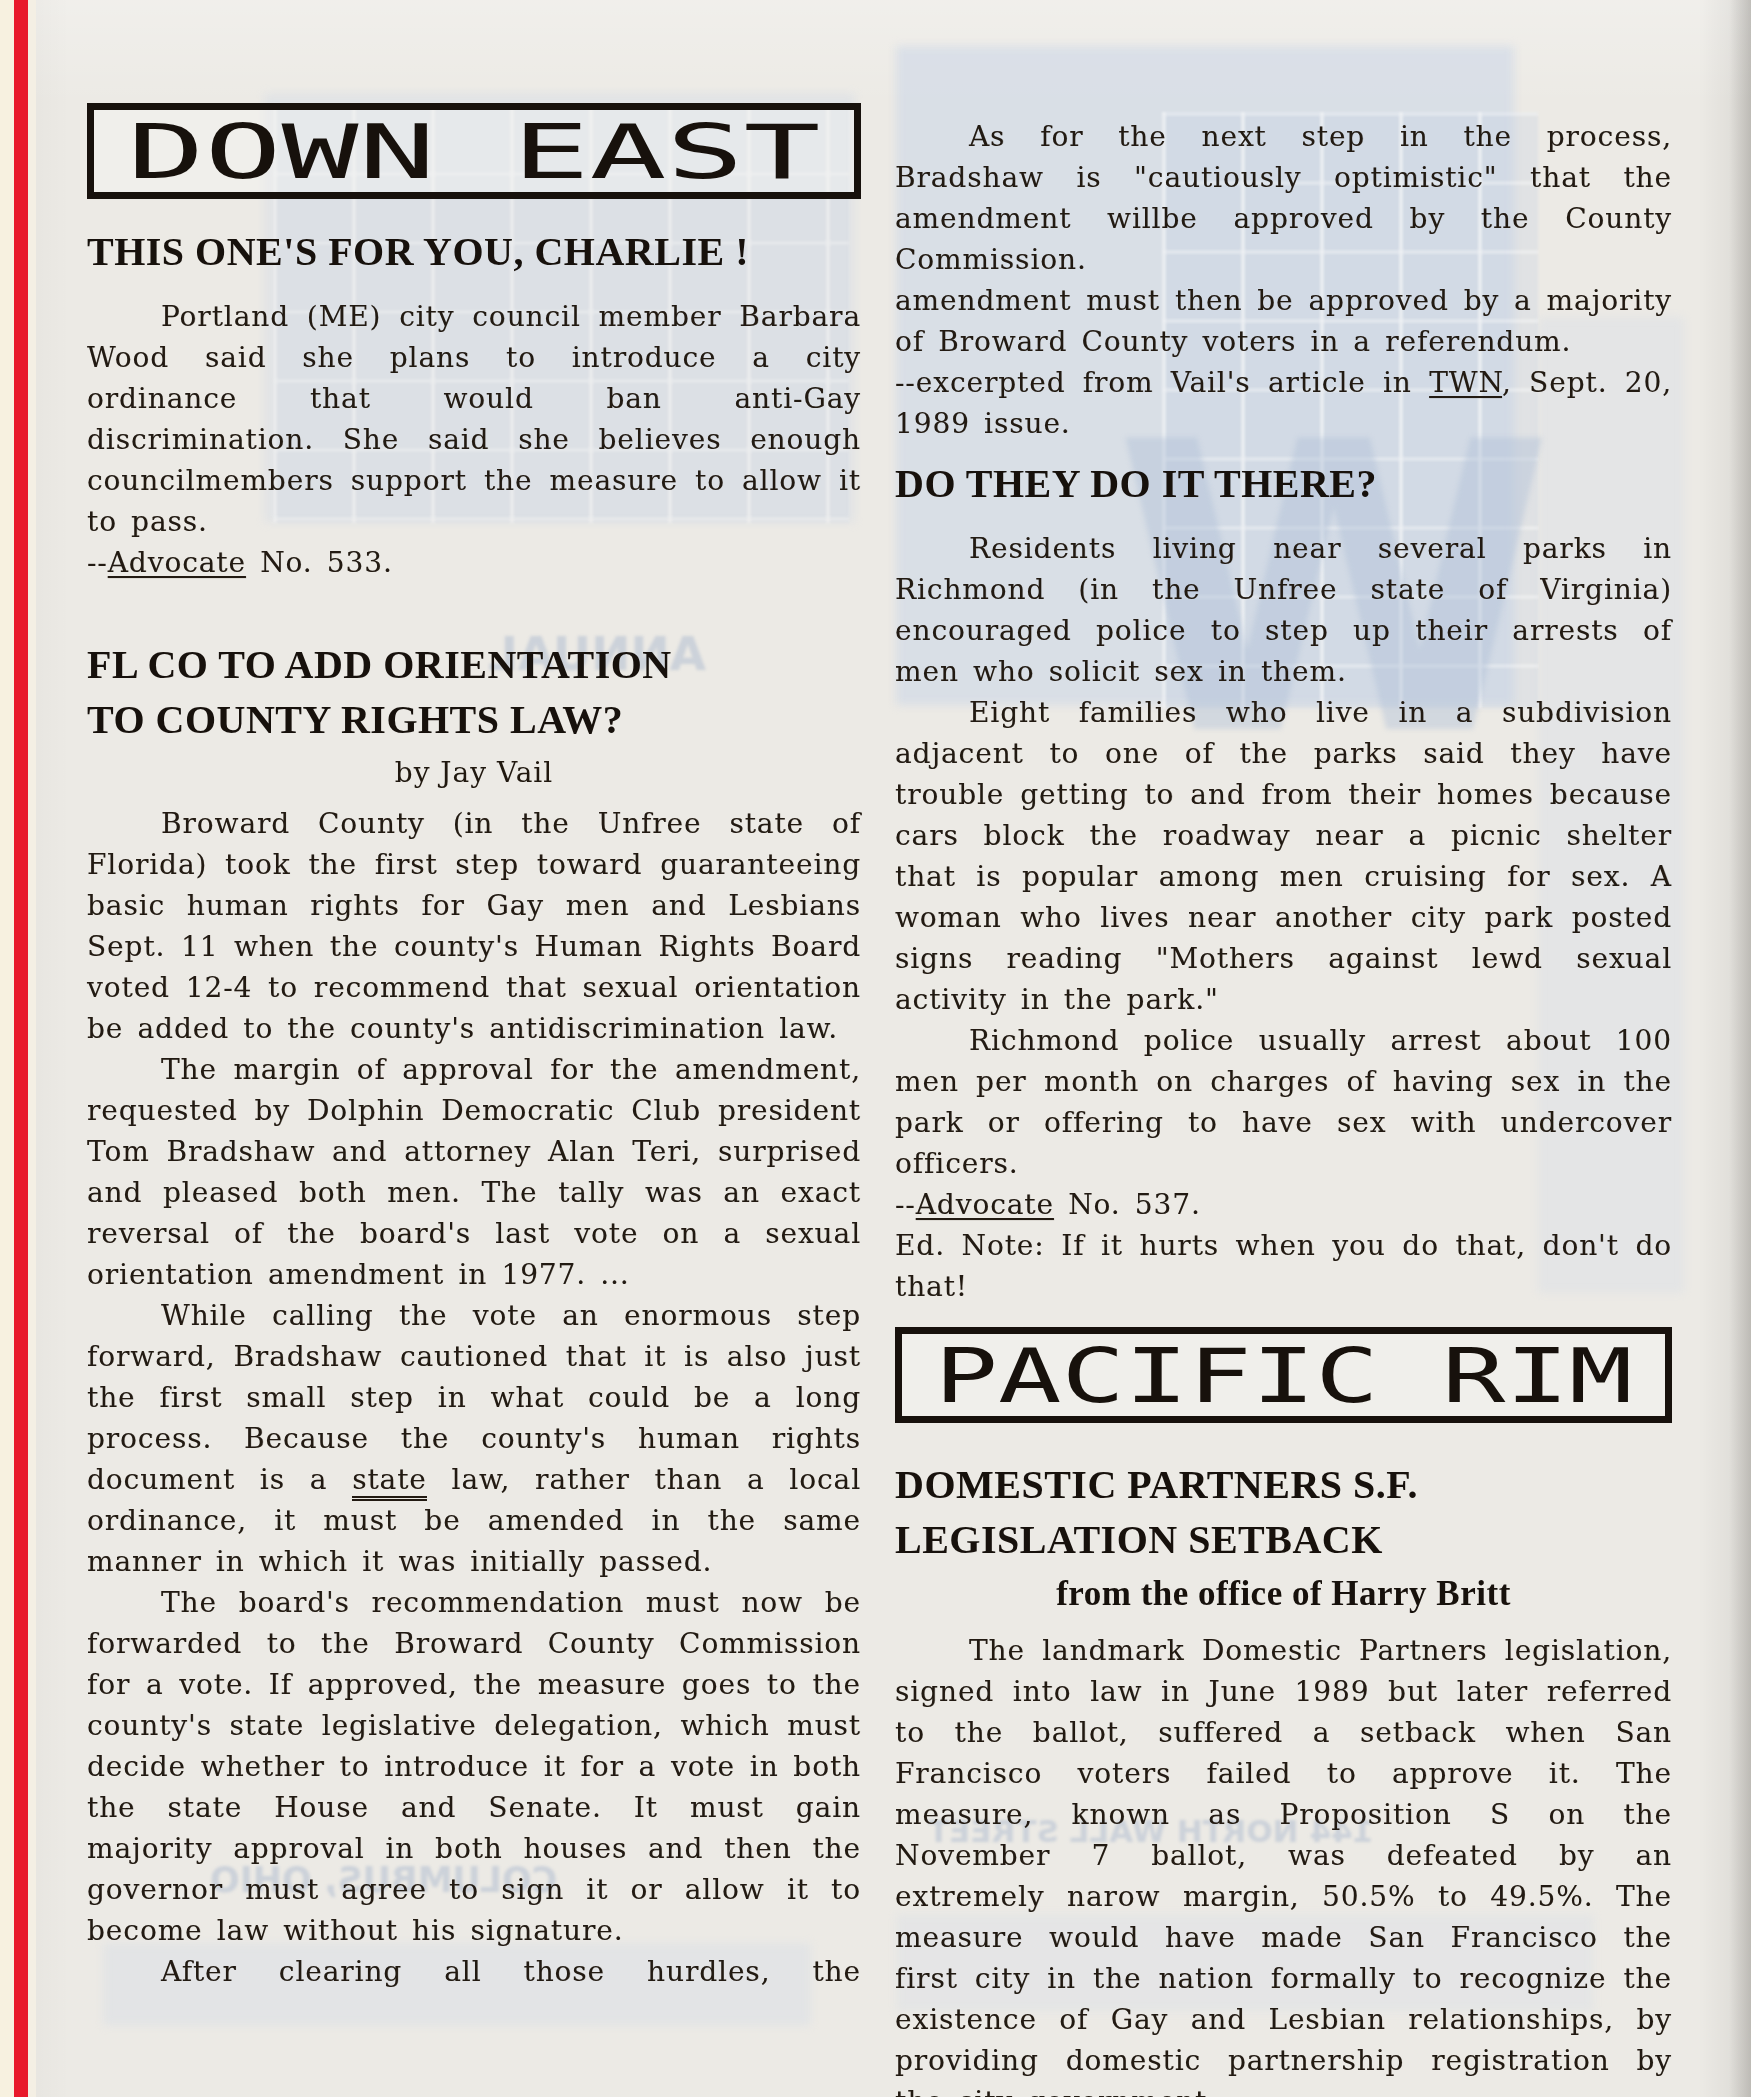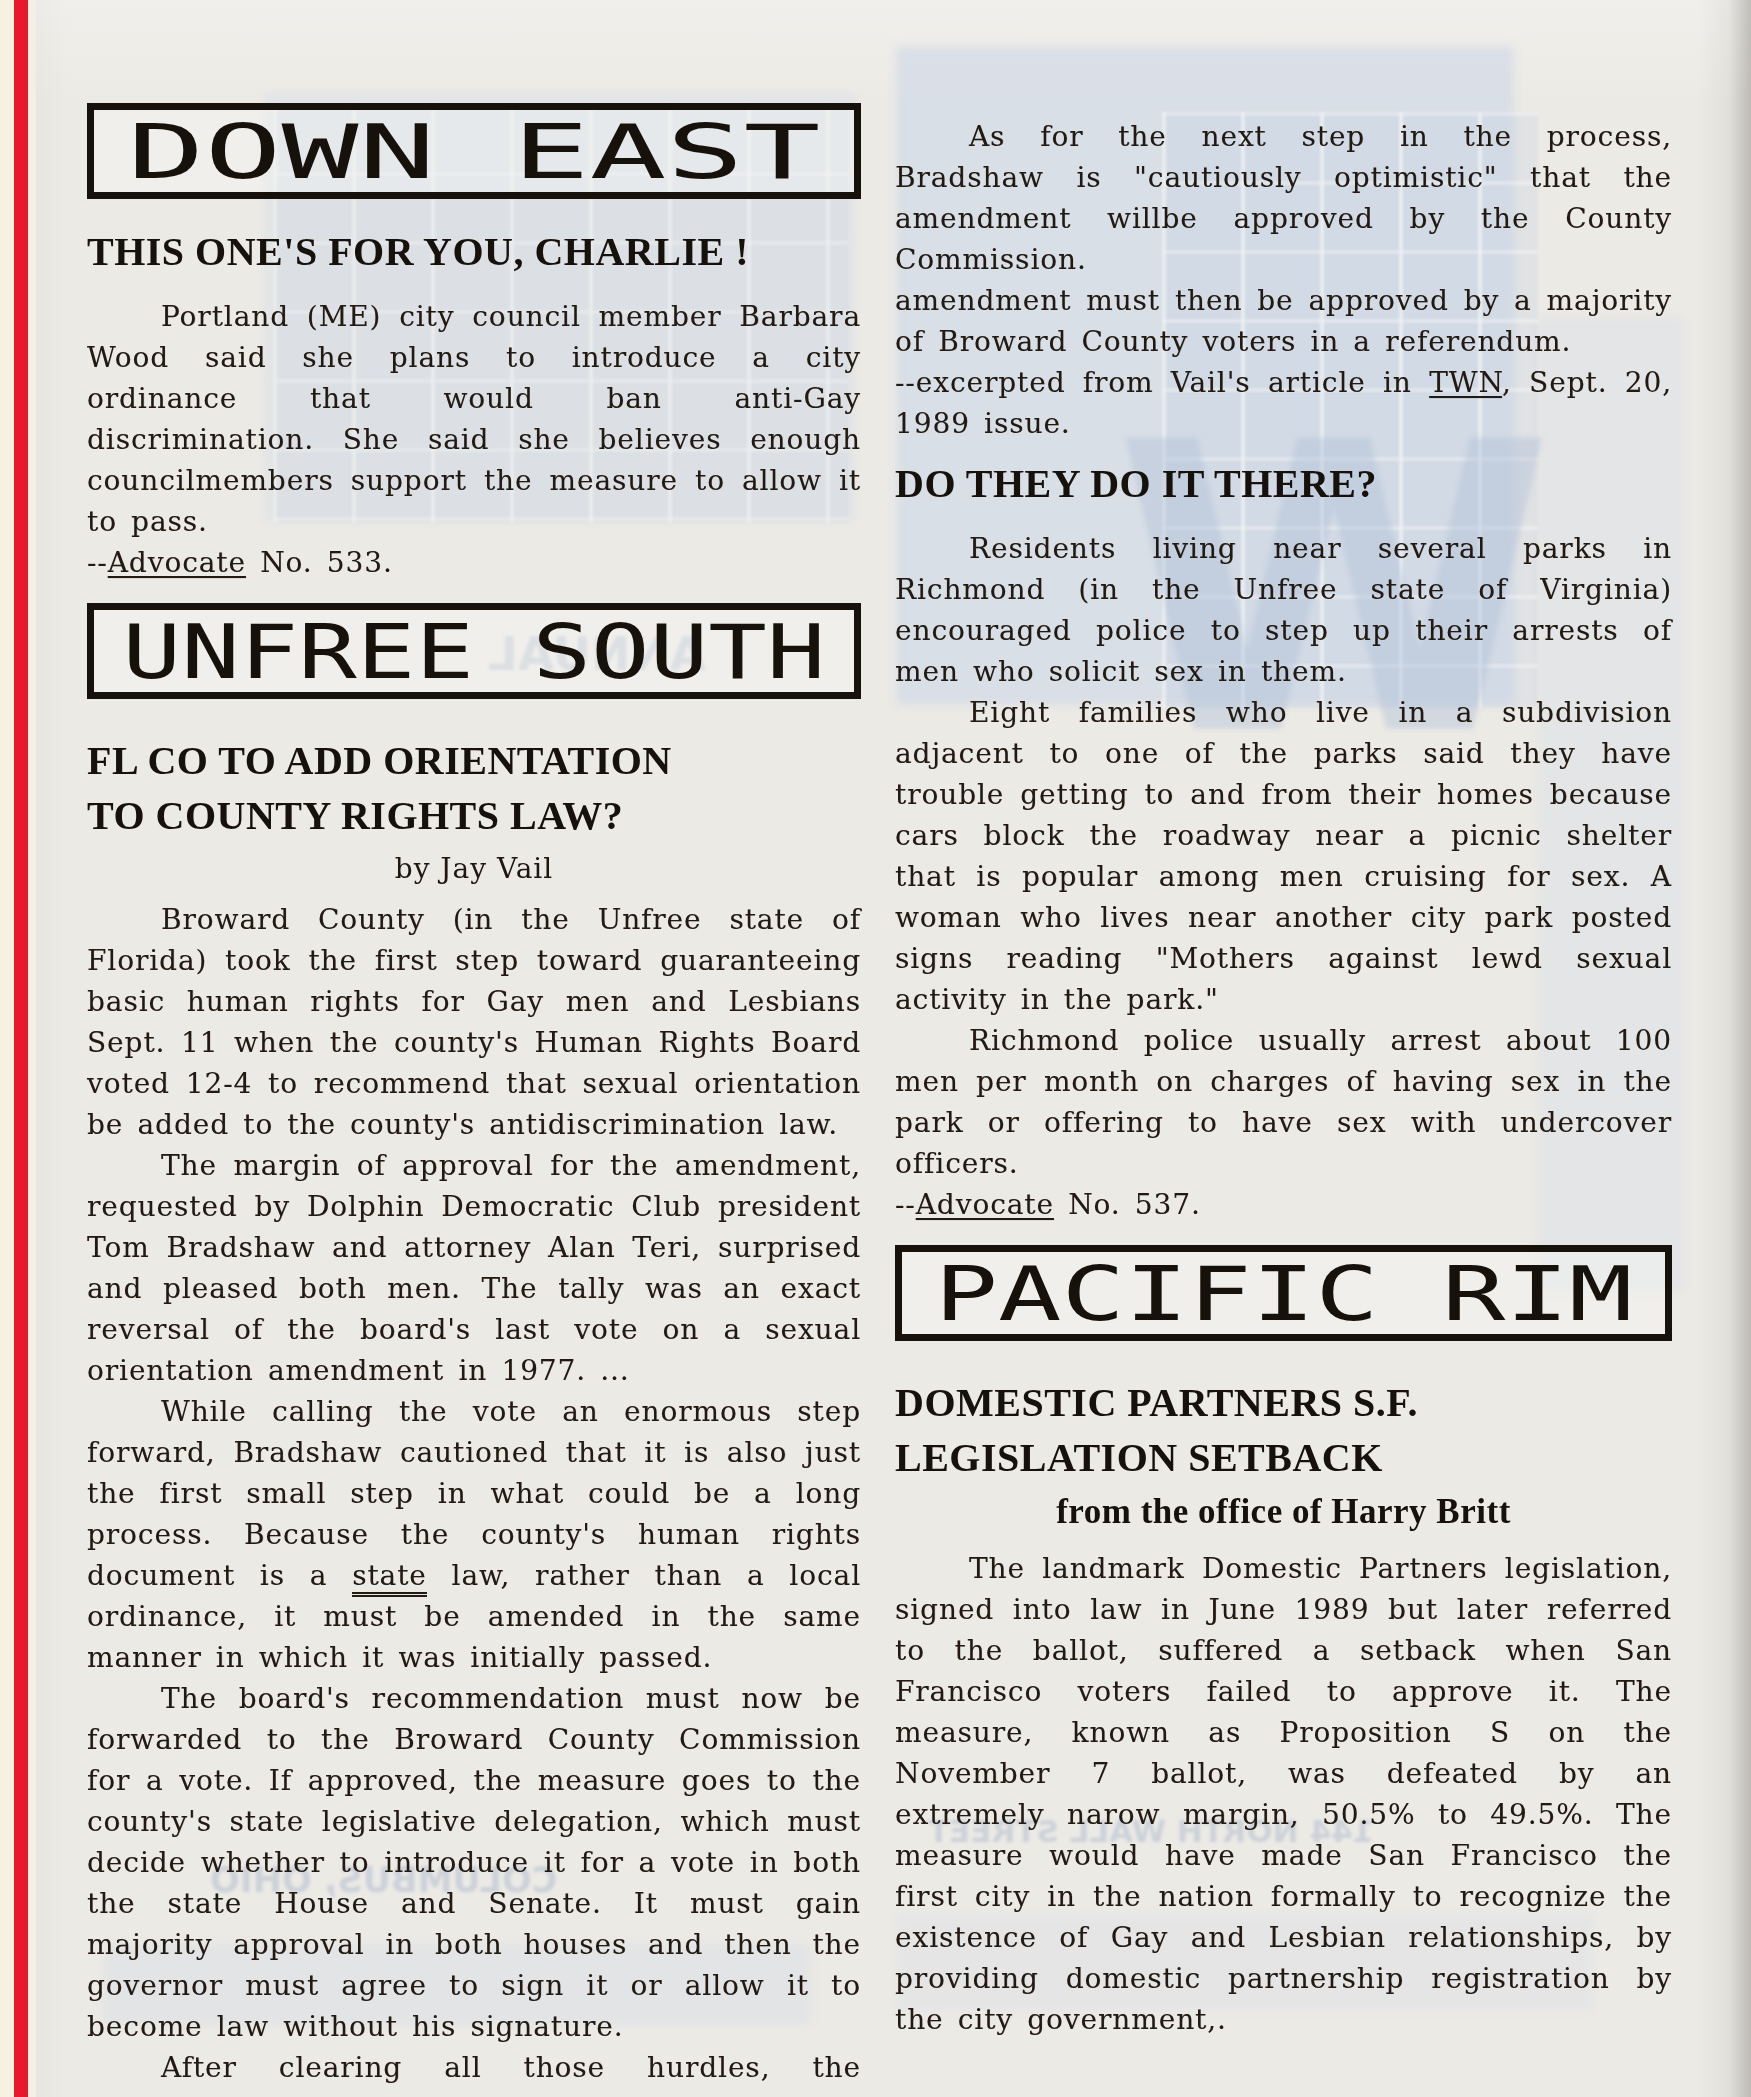--- a/index.html
+++ b/index.html
@@ -138,25 +138,20 @@
     </div>
 
     <h2 class="headline">THIS ONE'S FOR YOU, CHARLIE !</h2>
 
     <p class="body-text indent">Portland (ME) city council member Barbara Wood said she plans to introduce a city ordinance that would ban anti-Gay discrimination. She said she believes enough councilmembers support the measure to allow it to pass.</p>
 
     <p class="body-text attr"><span>--</span><span class="src-underline">Advocate</span><span> No. 533.</span></p>
 
     <div class="spacer-md"></div>
 
-    <div class="box-header">
-      <svg viewBox="0 0 1556 168" preserveAspectRatio="xMidYMid meet">
-        <text x="778" y="139" text-anchor="middle" textLength="1440" lengthAdjust="spacingAndGlyphs">UNFREE SOUTH</text>
-      </svg>
-    </div>
 
     <h2 class="headline tight">
         <span class="hl-line">FL CO TO ADD ORIENTATION</span>
         <span class="hl-line">TO COUNTY RIGHTS LAW?</span>
       </h2>
 
     <div class="byline">by Jay Vail</div>
 
     <p class="body-text indent">Broward County (in the Unfree state of Florida) took the first step toward guaranteeing basic human rights for Gay men and Lesbians Sept. 11 when the county's Human Rights Board voted 12-4 to recommend that sexual orientation be added to the county's antidiscrimination law.</p>
     <p class="body-text indent">The margin of approval for the amendment, requested by Dolphin Democratic Club president Tom Bradshaw and attorney Alan Teri, surprised and pleased both men. The tally was an exact reversal of the board's last vote on a sexual orientation amendment in 1977. ...</p>
@@ -174,20 +169,21 @@
     <p class="body-text attr"><span>--excerpted from Vail's article in </span><span class="src-underline">TWN</span><span>, Sept. 20, 1989 issue.</span></p>
 
     <div class="spacer-sm"></div>
 
     <h2 class="headline">DO THEY DO IT THERE?</h2>
 
     <p class="body-text indent">Residents living near several parks in Richmond (in the Unfree state of Virginia) encouraged police to step up their arrests of men who solicit sex in them.</p>
     <p class="body-text indent">Eight families who live in a subdivision adjacent to one of the parks said they have trouble getting to and from their homes because cars block the roadway near a picnic shelter that is popular among men cruising for sex. A woman who lives near another city park posted signs reading "Mothers against lewd sexual activity in the park."</p>
     <p class="body-text indent">Richmond police usually arrest about 100 men per month on charges of having sex in the park or offering to have sex with undercover officers.</p>
     <p class="body-text attr"><span>--</span><span class="src-underline">Advocate</span><span> No. 537.</span></p>
+    <p class="body-text attr">Ed. Note: If it hurts when you do that, don't do that!</p>
 
     <div class="spacer-md"></div>
 
     <div class="box-header">
       <svg viewBox="0 0 1562 168" preserveAspectRatio="xMidYMid meet">
         <text x="781" y="139" text-anchor="middle" textLength="1430" lengthAdjust="spacingAndGlyphs">PACIFIC RIM</text>
       </svg>
     </div>
 
     <h2 class="headline tight">

